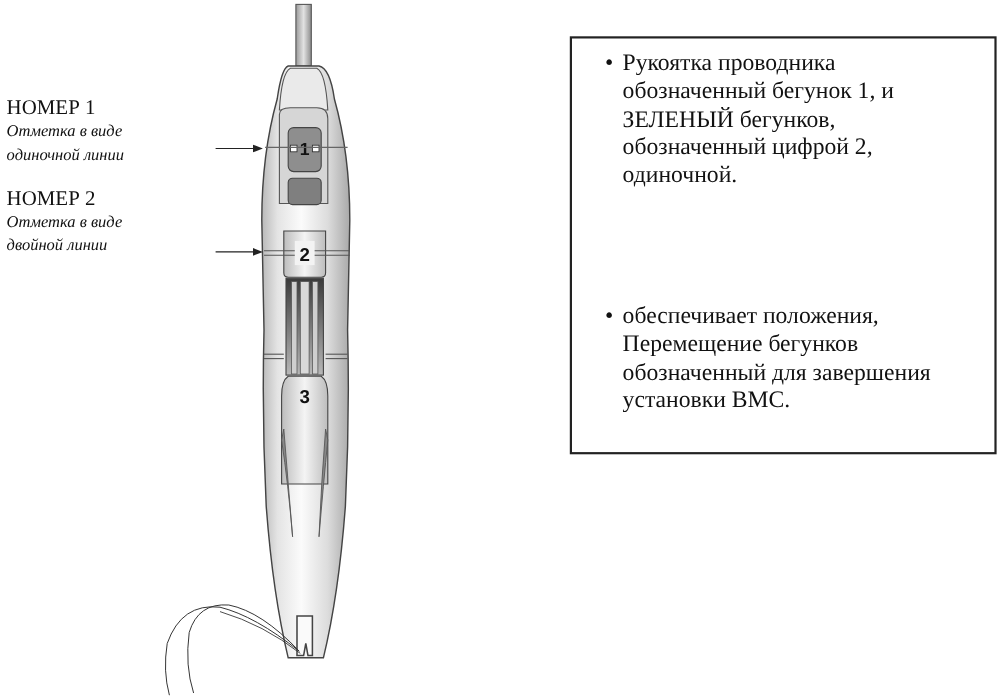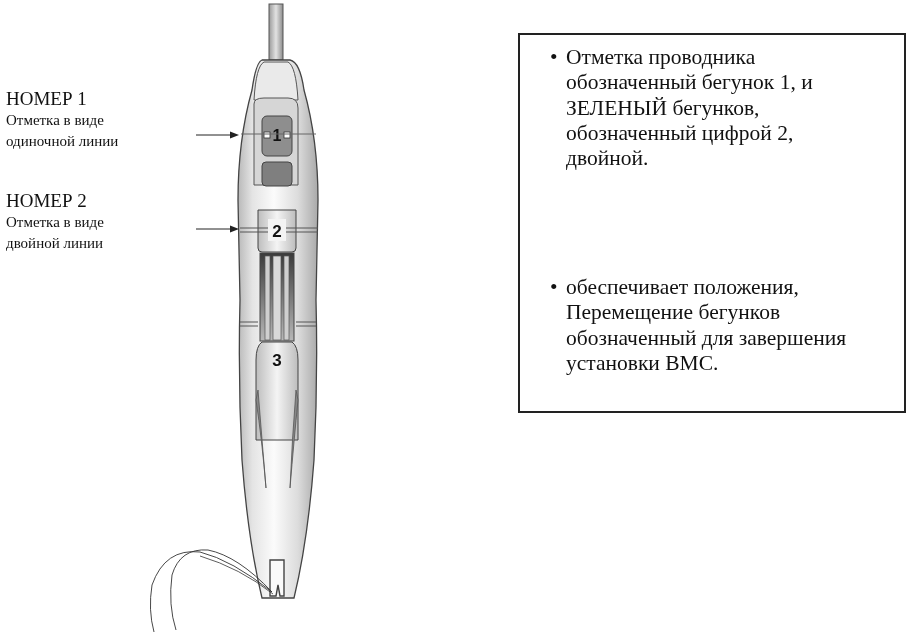--- a/index.html
+++ b/index.html
@@ -1,22 +1,22 @@
 <!DOCTYPE html>
 <html><head>
   <meta charset="utf-8">
   <style>
     html, body { margin: 0; padding: 0; background: #ffffff; }
     body { width: 907px; height: 636px; position: relative; overflow: hidden;
            font-family: "Liberation Serif", "DejaVu Serif", serif; color: #111; }
     .label-block { position: absolute; left: 6px; }
     .label-title { font-size: 19px; line-height: 22px; }
-    .label-sub { font-size: 15px; line-height: 21px; }
+    .label-sub { font-size: 15px; line-height: 21px; font-style: italic; }
     #label1 { top: 88px; }
-    #label2 { top: 190px; }
+    #label2 { top: 170px; }
     #device { position: absolute; left: 0; top: 0; }
     .info-box { position: absolute; left: 518px; top: 33px; width: 384px; height: 376px;
                 border: 2px solid #222; box-sizing: content-box; }
     .bullet { position: absolute; left: 30px; font-size: 21.5px; line-height: 25.3px; padding-left: 16px; }
     .bullet .dot { position: absolute; left: 0; top: 0; }
     .bullet .line { display: block; white-space: nowrap; }
     #bullet1 { top: 10px; }
     #bullet2 { top: 240px; }
   </style>
 </head>
@@ -109,25 +109,25 @@
   </g>
   <g>
     <line x1="196" y1="229" x2="232" y2="229" stroke="#222" stroke-width="1"></line>
     <polygon points="239,229 230,225.5 230,232.5" fill="#222"></polygon>
   </g>
 </svg>
 
 <div class="info-box">
   <div class="bullet" id="bullet1">
     <span class="dot">•</span>
-    <span class="line">Отметка проводника</span>
+    <span class="line">Рукоятка проводника</span>
     <span class="line">обозначенный бегунок 1, и</span>
     <span class="line">ЗЕЛЕНЫЙ бегунков,</span>
     <span class="line">обозначенный цифрой 2,</span>
-    <span class="line">двойной.</span>
+    <span class="line">одиночной.</span>
   </div>
   <div class="bullet" id="bullet2">
     <span class="dot">•</span>
     <span class="line">обеспечивает положения,</span>
     <span class="line">Перемещение бегунков</span>
     <span class="line">обозначенный для завершения</span>
     <span class="line">установки ВМС.</span>
   </div>
 </div>
 

